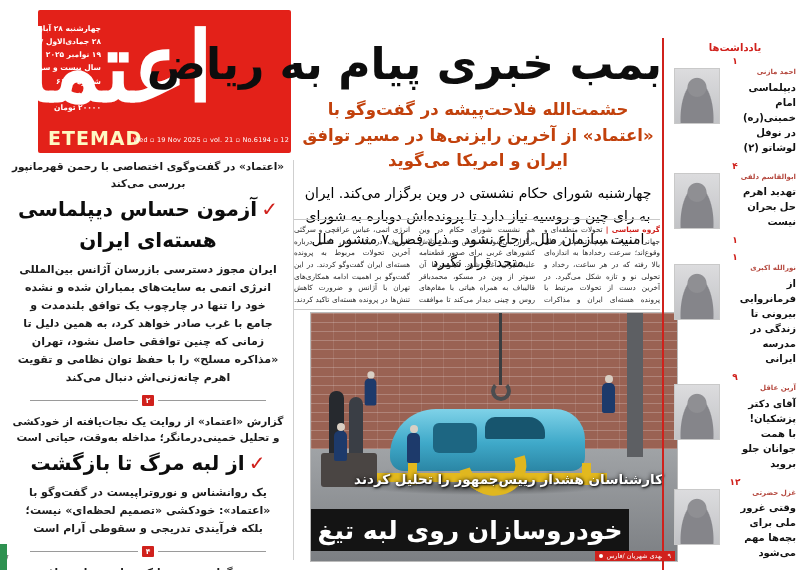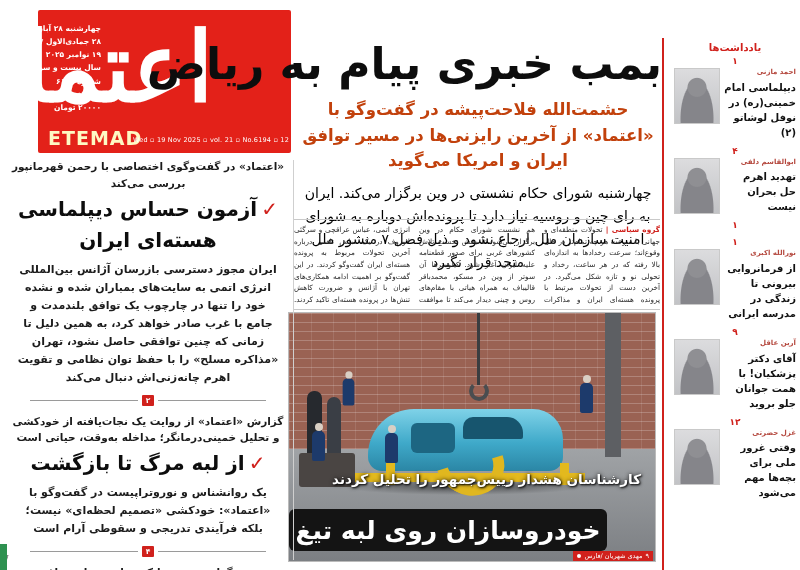--- a/index.html
+++ b/index.html
@@ -29,21 +29,21 @@
   .lead-standfirst { margin:8px auto 0; width:360px; font-size:14px; font-weight:normal;
     color:#000; line-height:1.65; }
   .hrule { position:absolute; height:1px; background:#c9c9c9; }
   .lead-cols { position:absolute; right:140px; top:224px; width:366px; height:82px;
     display:flex; gap:9px; direction:rtl; overflow:hidden; }
   .lead-cols .col { flex:1; font-size:7.3px; color:#2a2a2a; text-align:justify;
     line-height:1.6; }
   .byline-red { color:#d0211c; font-weight:bold; }
 
   
-  .photo { position:absolute; right:144px; top:312px; width:368px; height:250px;
+  .photo { position:absolute; right:122px; top:312px; width:368px; height:250px;
     overflow:hidden; background:#8e9194; border:1px solid #bbb; }
   .brick { position:absolute; inset:0 0 45% 0;
     background:
       repeating-linear-gradient(0deg, rgba(255,255,255,.22) 0 1px, transparent 1px 9px),
       repeating-linear-gradient(90deg, rgba(255,255,255,.10) 0 1px, transparent 1px 22px),
       #9a6253; }
   .floor { position:absolute; inset:55% 0 0 0;
     background:linear-gradient(#a0a3a6, #7c7f83); }
   .pillar { position:absolute; right:34px; top:0; width:16px; height:58%; background:#5d5f63; }
   .chain { position:absolute; right:175px; top:0; width:3px; height:72px; background:#3a3d40; }
@@ -70,21 +70,21 @@
   .cart { position:absolute; left:10px; top:140px; width:56px; height:34px;
     background:#4a4543; border-radius:3px; }
   .worker { position:absolute; width:13px; height:30px; background:#1d3a6b; border-radius:5px 5px 2px 2px; }
   .worker::before { content:""; position:absolute; top:-8px; left:2.5px; width:8px; height:8px;
     border-radius:50%; background:#d9cfc4; }
   .w1 { right:62px; top:70px; } .w2 { right:300px; top:64px; transform:scale(.9); }
   .w3 { left:96px; top:120px; } .w4 { right:330px; top:118px; }
   .photo-kicker { position:absolute; right:14px; top:158px; color:#fff; font-size:13.5px;
     font-weight:bold; text-shadow:0 0 4px rgba(0,0,0,.9), 1px 1px 2px rgba(0,0,0,.9); }
   .photo-band { position:absolute; left:0; bottom:10px; width:318px; height:42px;
-    background:#141414; display:flex; align-items:center; justify-content:center;border-radius:6px; }
+    background:#141414; display:flex; align-items:center; justify-content:center; }
   .photo-band span { color:#fff; font-size:25px; font-weight:900; white-space:nowrap; }
   .photo-credit { position:absolute; right:2px; bottom:0; height:10px; background:#d0211c;
     color:#fff; font-size:6.5px; display:flex; align-items:center; gap:3px; padding:0 4px; }
   .photo-credit .dot { width:4px; height:4px; border-radius:50%; background:#fff; }
 
   
   .leftcol { position:absolute; left:8px; top:158px; width:280px; text-align:center; direction:rtl; }
   .story .kicker { font-size:10.5px; font-weight:bold; color:#1a1a1a; line-height:1.6; }
   .story .headline { font-size:20px; font-weight:900; color:#0d0d0d; line-height:1.55;
     margin-top:2px; }
@@ -102,21 +102,21 @@
   .vsep-red { position:absolute; right:136px; top:38px; width:2px; height:532px; background:#d0211c; }
 
   
   .notes { position:absolute; right:0; top:38px; width:132px; height:532px;
     padding:4px 4px 0 6px; overflow:hidden; }
   .notes-title { color:#d0211c; font-size:10px; font-weight:900; text-align:center;
     margin-bottom:4px; }
   .note { margin-bottom:7px; }
   .note .n-num { text-align:center; color:#d0211c; font-size:9px; font-weight:900;
     line-height:1.1; }
-  .note .n-row { display:flex; gap:4px; margin-top:1px; }
+  .note .n-row { display:flex; gap:19px; margin-top:1px; }
   .note .n-txt { flex:1; text-align:right; }
   .note .n-author { color:#b5493f; font-size:7px; font-weight:bold; line-height:1.4; }
   .note .n-title { color:#111; font-size:10px; font-weight:900; line-height:1.5; margin-top:2px; }
   .n-photo { width:46px; height:56px; flex:0 0 46px; border:1px solid #c9c9c9;
     background:
       radial-gradient(circle at 50% 34%, #8f8f93 0 9px, transparent 10px),
       radial-gradient(ellipse at 50% 92%, #85858a 0 16px, transparent 17px),
       linear-gradient(#dcdcde, #c2c3c6); }
   .flag-bit { position:absolute; left:0; bottom:0; width:7px; height:26px; background:#2e9150; }
 </style>

